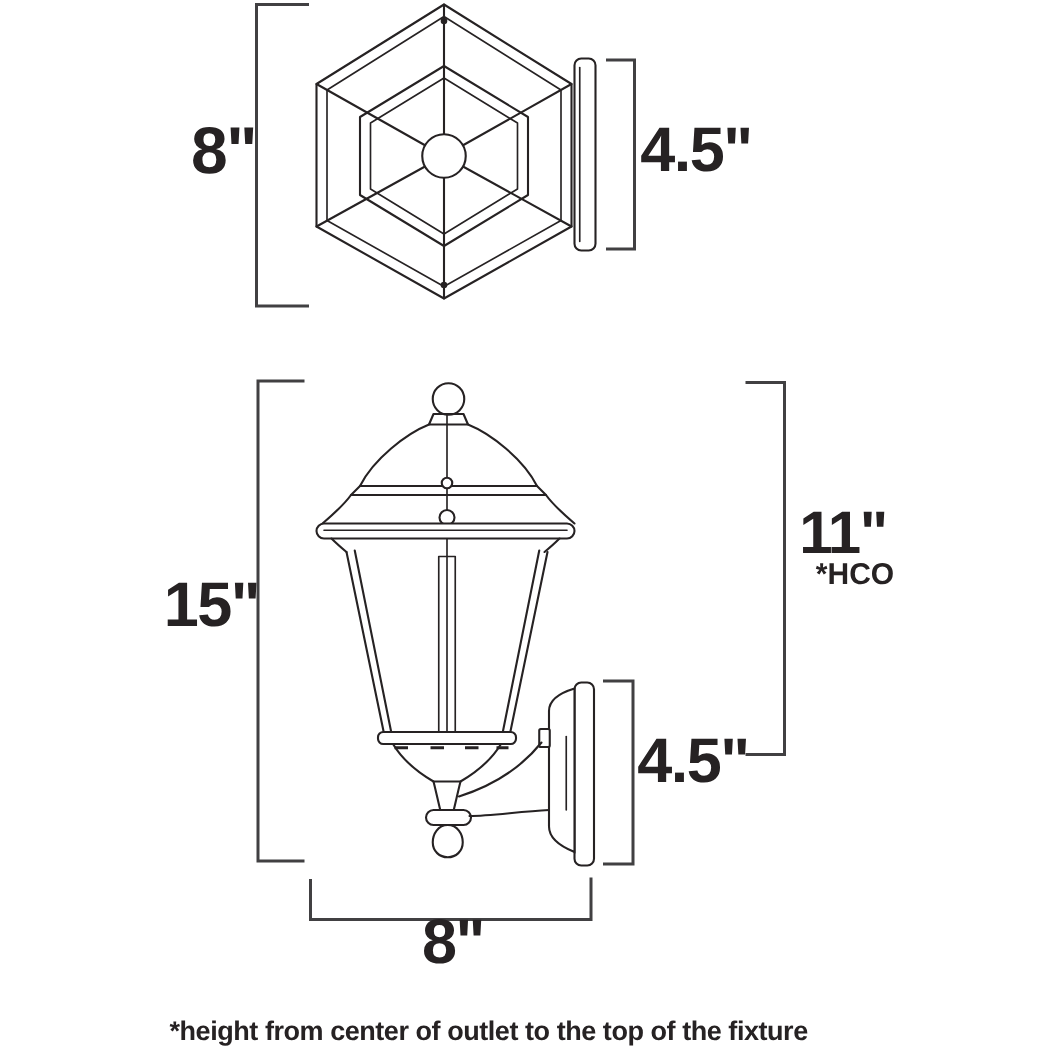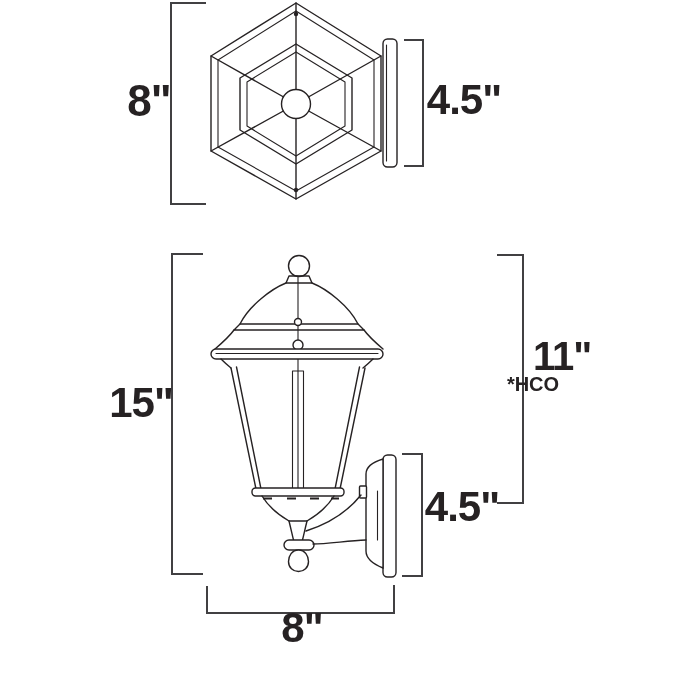--- a/index.html
+++ b/index.html
@@ -101,17 +101,18 @@
       <path class="dimline" d="M497,255 H523 V503 H497"></path>
       <path class="dimline" d="M402,454 H422 V576 H402"></path>
       <path class="dimline" d="M207,586 V613 H394 V585"></path>
     </g>
   </svg>
 
   <span class="dim" style="left:149px;top:101px;font-size:44px;">8"</span>
   <span class="dim" style="left:464px;top:100px;font-size:42px;">4.5"</span>
   <span class="dim" style="left:141px;top:403px;font-size:42px;">15"</span>
   <span class="dim" style="left:562px;top:356px;font-size:40px;">11"</span>
-  <span class="dim-small" style="left:533px;top:384px;font-size:20px;">*HCO</span>
+  <span class="dim-small" style="left:570px;top:384px;font-size:20px;">*HCO</span>
   <span class="dim" style="left:462px;top:507px;font-size:42px;">4.5"</span>
   <span class="dim" style="left:302px;top:628px;font-size:42px;">8"</span>
 
+  <div class="footnote">*height from center of outlet to the top of the fixture</div>
 </div>
 
 </body></html>

